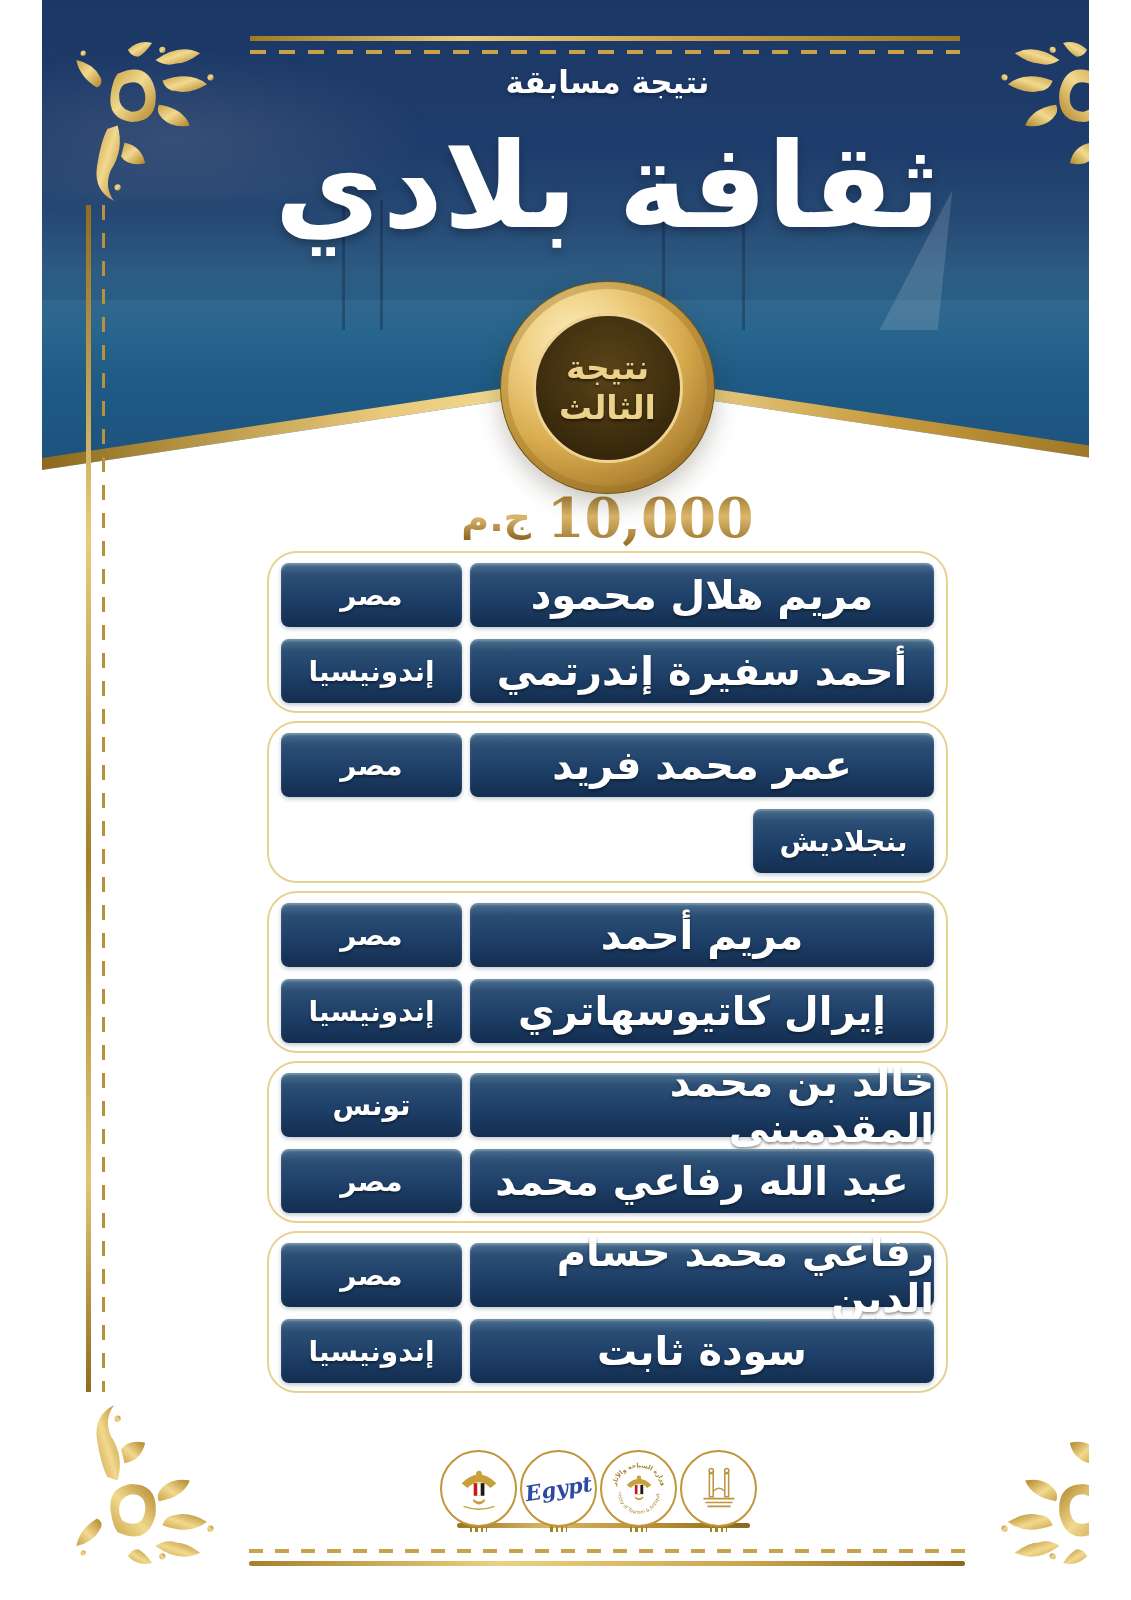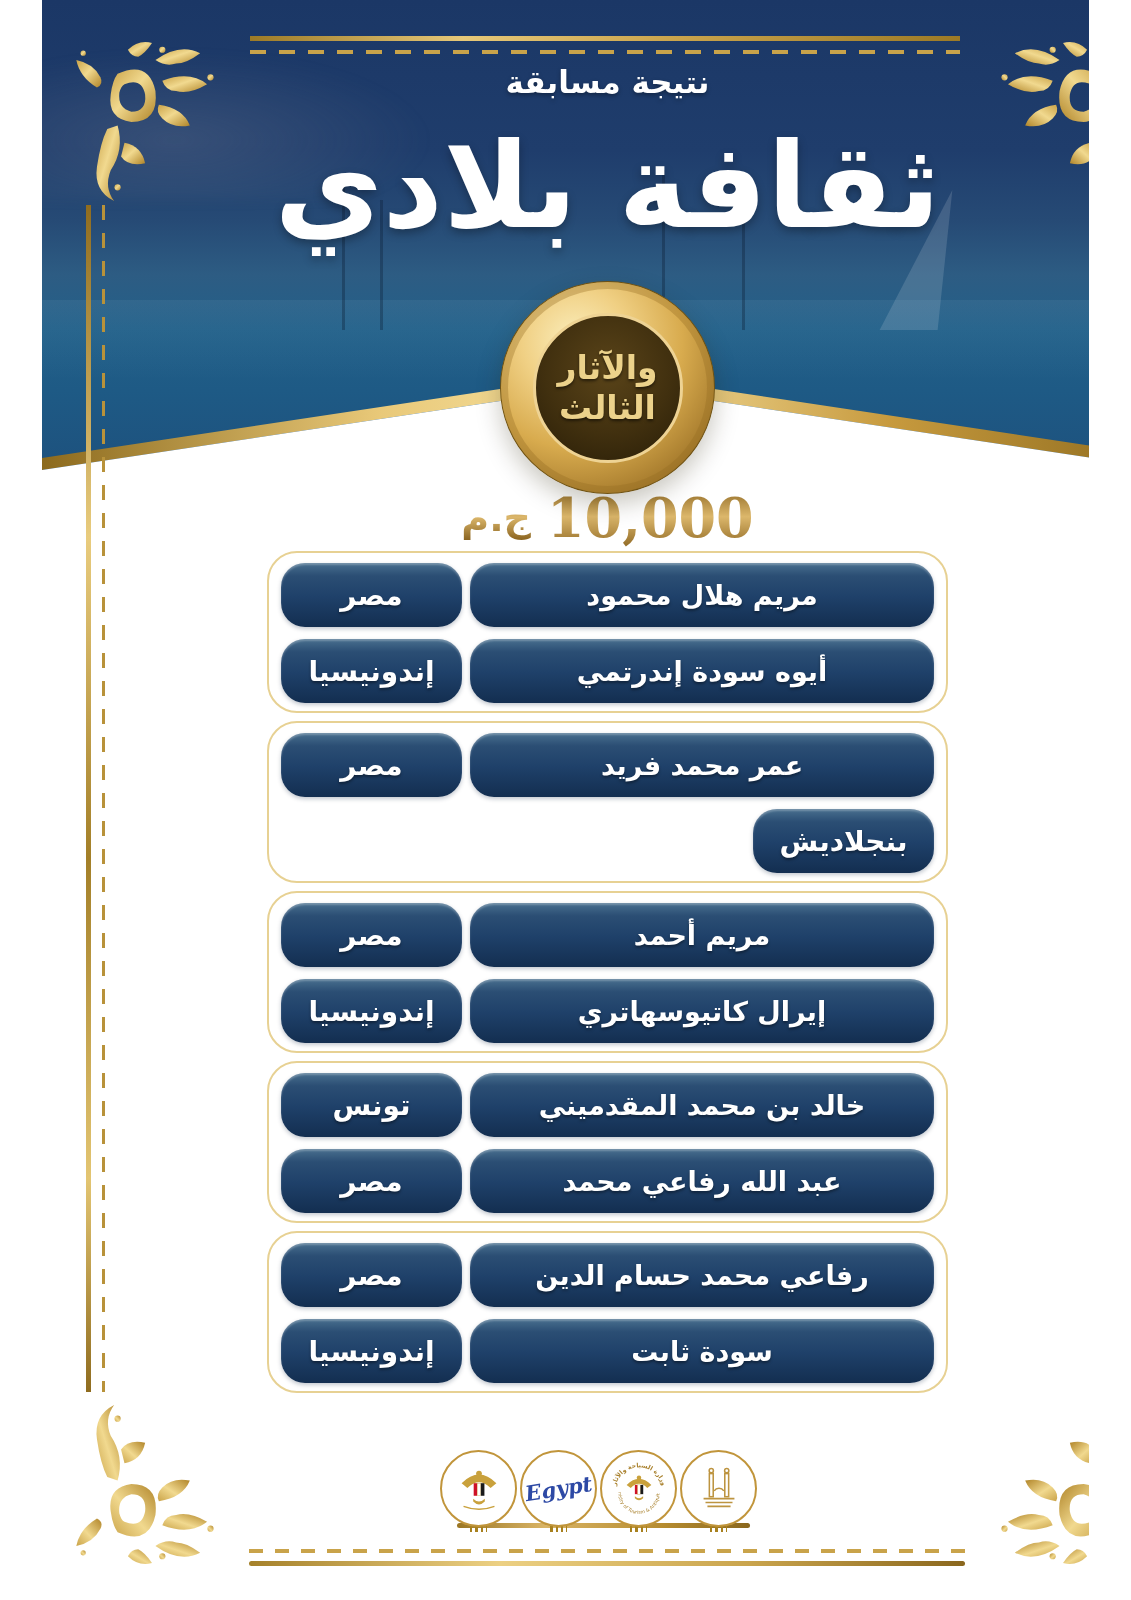--- a/index.html
+++ b/index.html
@@ -84,25 +84,25 @@
   .prize .currency { font-size:38px; font-weight:bold;
     background:linear-gradient(180deg,#8a6420, #dcb76b 48%, #8a6420);
     -webkit-background-clip:text; background-clip:text; color:transparent; }
 
   
   .winners { position:absolute; left:225px; top:551px; width:681px; }
   .group { height:162px; border:2px solid #e7d193; border-radius:30px; padding:10px 12px;
     margin-bottom:8px; background:#ffffff; }
   .row { display:flex; direction:rtl; justify-content:space-between; align-items:center; height:64px; }
   .row + .row { margin-top:12px; }
-  .pill { height:64px; border-radius:24px; display:flex; align-items:center; justify-content:center;
+  .pill { height:64px; border-radius:8px; display:flex; align-items:center; justify-content:center;
     background:linear-gradient(180deg,#49708f 0%, #2b4e74 20%, #1f416a 52%, #132e50 100%);
     box-shadow:inset 0 2px 2px rgba(255,255,255,0.25), 0 2px 4px rgba(10,30,60,0.25);
     color:#ffffff; font-weight:bold; direction:rtl; }
-  .pill.name { width:464px; font-size:27px; }
+  .pill.name { width:464px; font-size:40px; }
   .pill.country { width:181px; font-size:28px; }
   .pill span { text-shadow:0 2px 3px rgba(0,0,0,0.4); }
 
   
   .logos { position:absolute; left:398px; top:1450px; display:flex; gap:3px; z-index:3; }
   .logo-circle { width:77px; height:77px; border-radius:50%; background:#ffffff;
     border:2.5px solid #c1953b; display:flex; align-items:center; justify-content:center; overflow:hidden; }
   .logo-circle svg { display:block; }
   .egypt-script { font-family:"DejaVu Serif", serif; font-style:italic; font-weight:bold;
     color:#2d49a5; font-size:21px; transform:rotate(-9deg); }
@@ -193,21 +193,21 @@
       </svg>
     </div>
   <div class="corner br">
       <svg>
         <use href="#flourish"></use>
       </svg>
     </div>
 
   <div class="medal">
     <div class="medal-core">
-      <div class="ln">والآثار</div>
+      <div class="ln">نتيجة</div>
       <div class="ln">الثالث</div>
     </div>
   </div>
 
   <div class="prize">
     <span class="amount">10,000</span>
     <span class="currency">ج.م</span>
   </div>
 
   <div class="winners">
@@ -216,21 +216,21 @@
       <div class="row">
         <div class="pill name">
             <span>مريم هلال محمود</span>
           </div>
         <div class="pill country">
             <span>مصر</span>
           </div>
       </div>
       <div class="row">
         <div class="pill name">
-            <span>أيوه سودة إندرتمي</span>
+            <span>أحمد سفيرة إندرتمي</span>
           </div>
         <div class="pill country">
             <span>إندونيسيا</span>
           </div>
       </div>
     </div>
 
     <div class="group">
       <div class="row">
         <div class="pill name">

